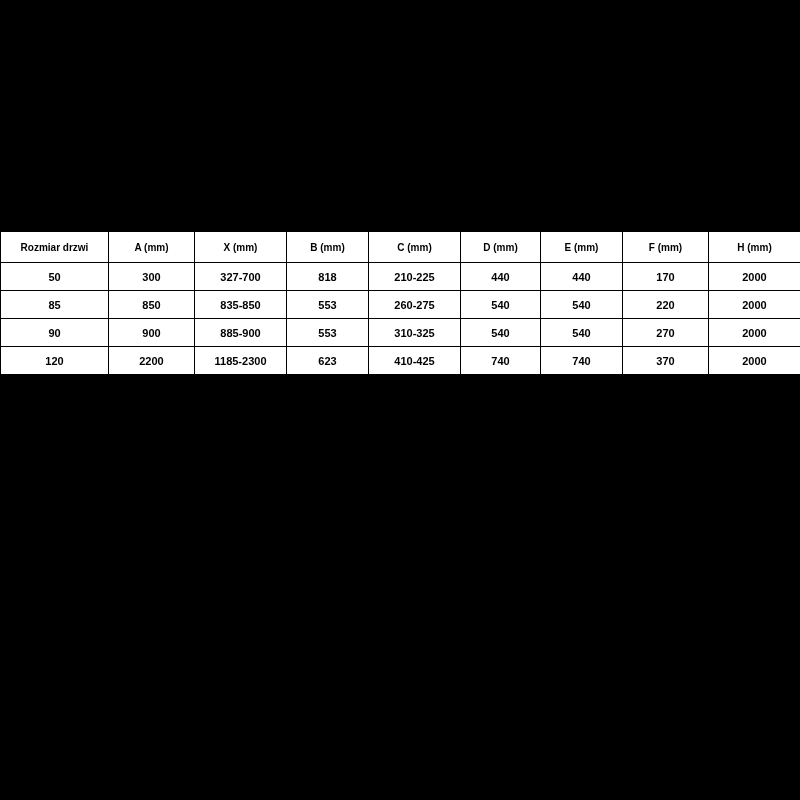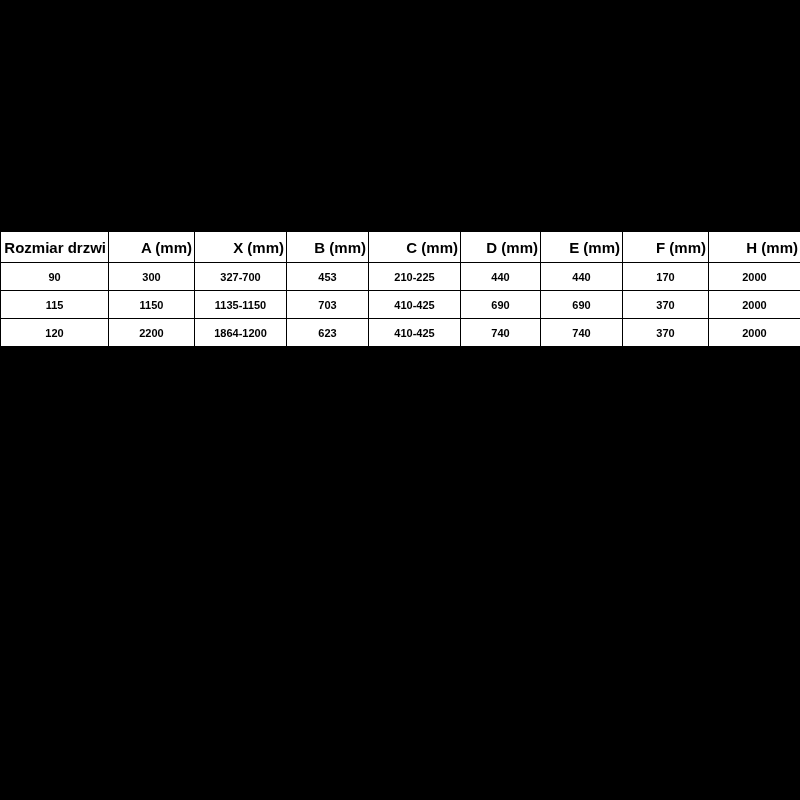--- a/index.html
+++ b/index.html
@@ -35,23 +35,22 @@
     border: 1px solid #000000;
     text-align: center;
     vertical-align: middle;
     height: 27px;
     font-size: 11px;
     color: #000000;
     padding: 0 2px;
   }
   table.spec thead th {
     font-weight: bold;
-    font-size: 15px;
+    font-size: 10px;
     height: 30px;
-    text-align: right;
   }
   table.spec tbody td {
     font-weight: bold;
   }
   
   col.c0 { width: 108px; }
   col.c1 { width: 86px; }
   col.c2 { width: 92px; }
   col.c3 { width: 82px; }
   col.c4 { width: 92px; }
@@ -85,45 +84,56 @@
           <th>B (mm)</th>
           <th>C (mm)</th>
           <th>D (mm)</th>
           <th>E (mm)</th>
           <th>F (mm)</th>
           <th>H (mm)</th>
         </tr>
       </thead>
       <tbody>
         <tr>
-          <td>90</td>
+          <td>50</td>
           <td>300</td>
           <td>327-700</td>
-          <td>453</td>
+          <td>818</td>
           <td>210-225</td>
           <td>440</td>
           <td>440</td>
           <td>170</td>
           <td>2000</td>
         </tr>
         <tr>
-          <td>115</td>
-          <td>1150</td>
-          <td>1135-1150</td>
-          <td>703</td>
-          <td>410-425</td>
-          <td>690</td>
-          <td>690</td>
-          <td>370</td>
+          <td>85</td>
+          <td>850</td>
+          <td>835-850</td>
+          <td>553</td>
+          <td>260-275</td>
+          <td>540</td>
+          <td>540</td>
+          <td>220</td>
+          <td>2000</td>
+        </tr>
+        <tr>
+          <td>90</td>
+          <td>900</td>
+          <td>885-900</td>
+          <td>553</td>
+          <td>310-325</td>
+          <td>540</td>
+          <td>540</td>
+          <td>270</td>
           <td>2000</td>
         </tr>
         <tr>
           <td>120</td>
           <td>2200</td>
-          <td>1864-1200</td>
+          <td>1185-2300</td>
           <td>623</td>
           <td>410-425</td>
           <td>740</td>
           <td>740</td>
           <td>370</td>
           <td>2000</td>
         </tr>
       </tbody>
     </table>
   </div>

